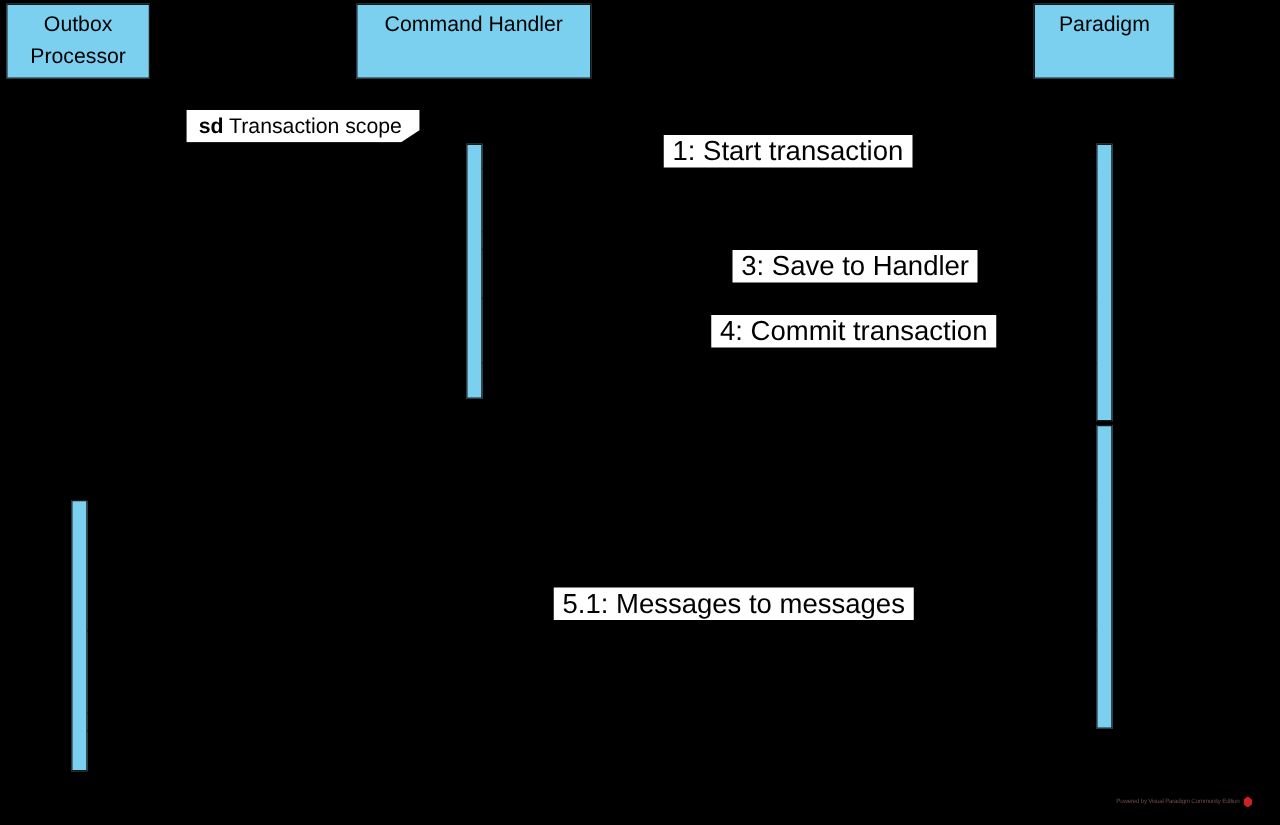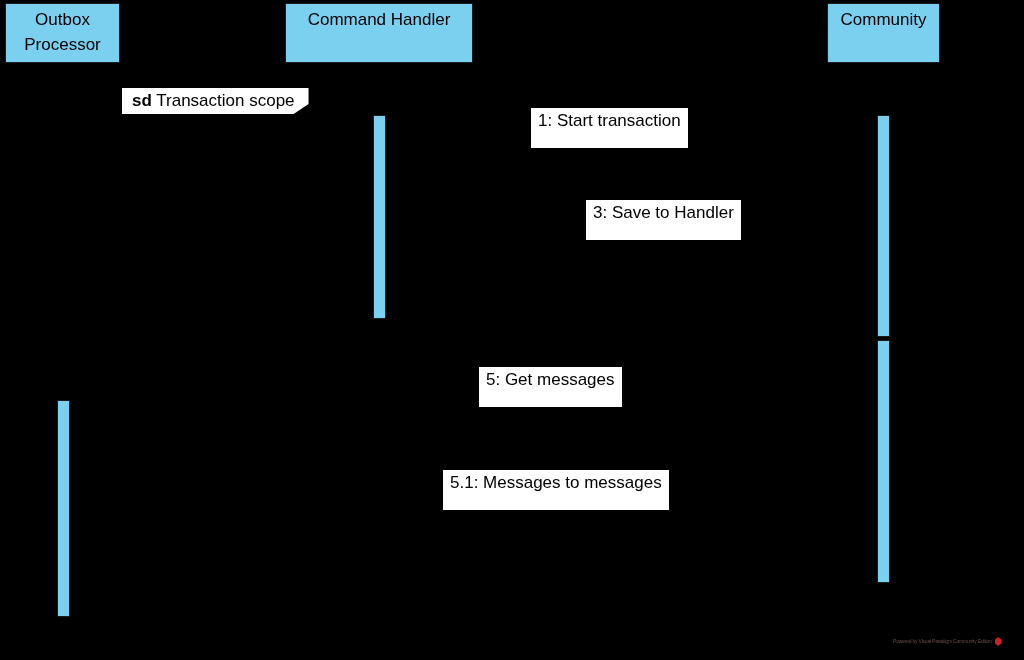--- a/index.html
+++ b/index.html
@@ -56,20 +56,21 @@
     position: absolute;
     box-sizing: border-box;
     background: #FFFFFF;
     color: #000000;
     font-size: 17px;
     line-height: 26px;
     padding: 0 14px 0 10px;
     white-space: nowrap;
     -webkit-clip-path: polygon(0 0, 100% 0, 100% 62%, 92% 100%, 0 100%);
     clip-path: polygon(0 0, 100% 0, 100% 62%, 92% 100%, 0 100%);
+    margin-left: 27px;
   }
   .frame-tab b { font-weight: bold; }
 
   
   .msg-line {
     position: absolute;
     height: 0;
     border-top: 1px solid #000000;
   }
   .msg-line.dashed { border-top-style: dashed; }
@@ -80,23 +81,23 @@
     border-bottom: 5px solid transparent;
   }
   .arrow-head.right { border-left: 9px solid #000000; }
   .arrow-head.left  { border-right: 9px solid #000000; }
 
   
   .msg-label {
     position: absolute;
     background: #FFFFFF;
     color: #000000;
-    font-size: 17px;
+    font-size: 22px;
     line-height: 26px;
-    height: 40px;
+    height: 26px;
     padding: 0 7px;
     white-space: nowrap;
     box-sizing: border-box;
   }
 
   
   .bar-separator {
     position: absolute;
     height: 0;
     border-top: 2px solid #000000;
@@ -152,37 +153,37 @@
   <div class="msg-line" style="left:425px; top:185px; width:0; height:14px; border-top:none; border-left:1px solid #000;"></div>
   <div class="msg-line" style="left:386px; top:199px; width:40px;"></div>
   <div class="arrow-head left" style="left:386px; top:195px;"></div>
 
   <div class="msg-line" style="left:386px; top:238px; width:491px;"></div>
   <div class="arrow-head right" style="left:868px; top:234px;"></div>
   <div class="msg-label" style="left:586px; top:200px;">3: Save to Handler</div>
 
   <div class="msg-line" style="left:386px; top:290px; width:491px;"></div>
   <div class="arrow-head right" style="left:868px; top:286px;"></div>
+  <div class="msg-label" style="left:569px; top:252px;">4: Commit transaction</div>
 
   <div class="msg-line" style="left:70px; top:400px; width:807px;"></div>
   <div class="arrow-head right" style="left:868px; top:396px;"></div>
-  <div class="msg-label" style="left:479px; top:367px;">5: Get messages</div>
 
   <div class="msg-line dashed" style="left:70px; top:504px; width:807px;"></div>
   <div class="arrow-head left" style="left:70px; top:500px;"></div>
   <div class="msg-label" style="left:443px; top:470px;">5.1: Messages to messages</div>
 
   <div class="msg-line" style="left:70px; top:570px; width:40px;"></div>
   <div class="msg-line" style="left:109px; top:570px; width:0; height:14px; border-top:none; border-left:1px solid #000;"></div>
   <div class="msg-line" style="left:70px; top:584px; width:40px;"></div>
   <div class="arrow-head left" style="left:70px; top:580px;"></div>
 
   <div class="participant" style="left:285px; top:3px; width:188px; height:60px;">Command Handler</div>
   <div class="participant" style="left:5px; top:3px; width:115px; height:60px;">Outbox
 Processor</div>
-  <div class="participant" style="left:827px; top:3px; width:113px; height:60px;">Community</div>
+  <div class="participant" style="left:827px; top:3px; width:113px; height:60px;">Paradigm</div>
 
   <div class="watermark" style="left:893px; top:637px;">
     <span>Powered by Visual Paradigm Community Edition</span>
     <span class="wm-logo"></span>
   </div>
 
 </div>
 
 </body></html>

